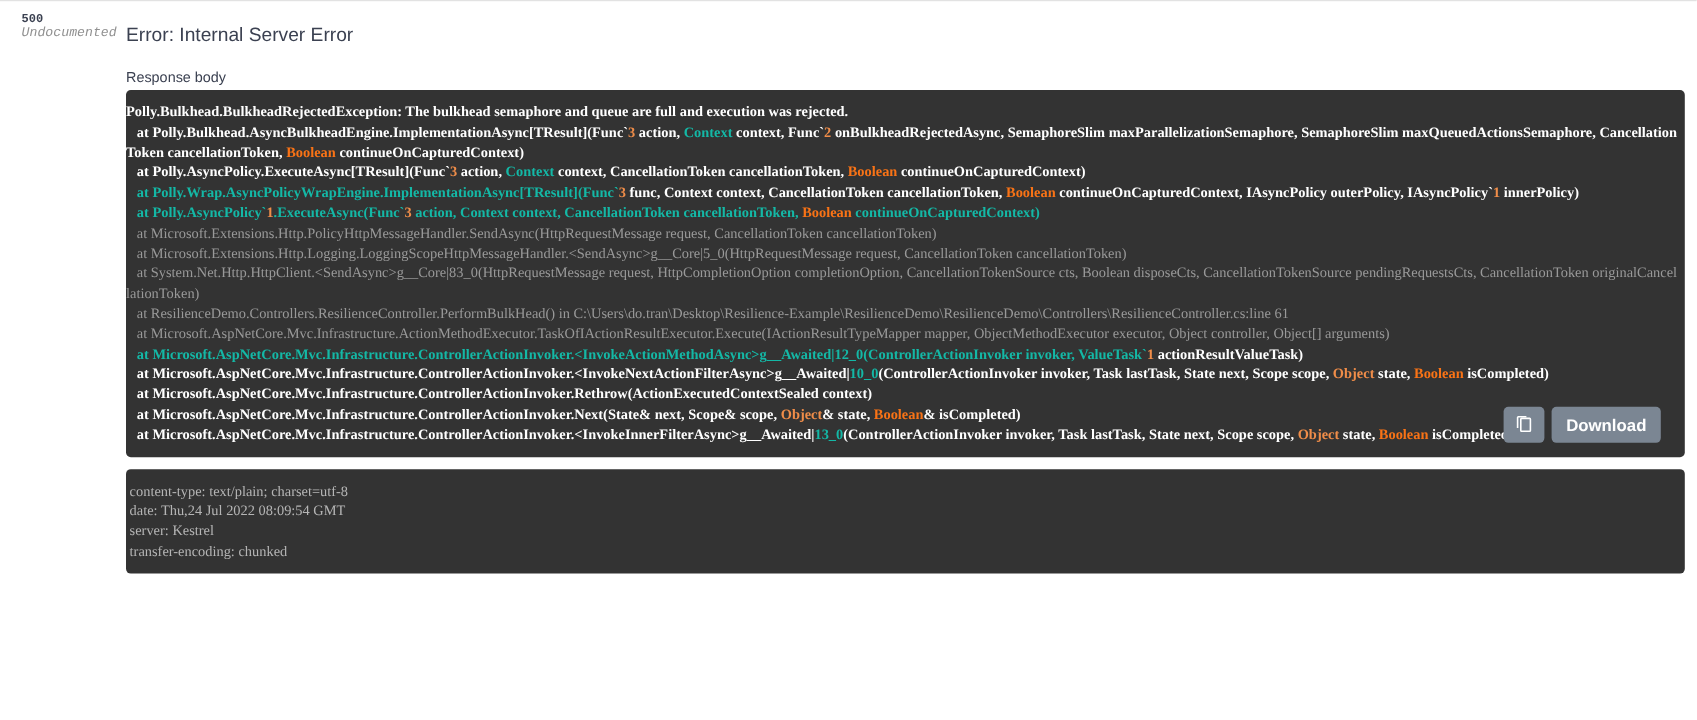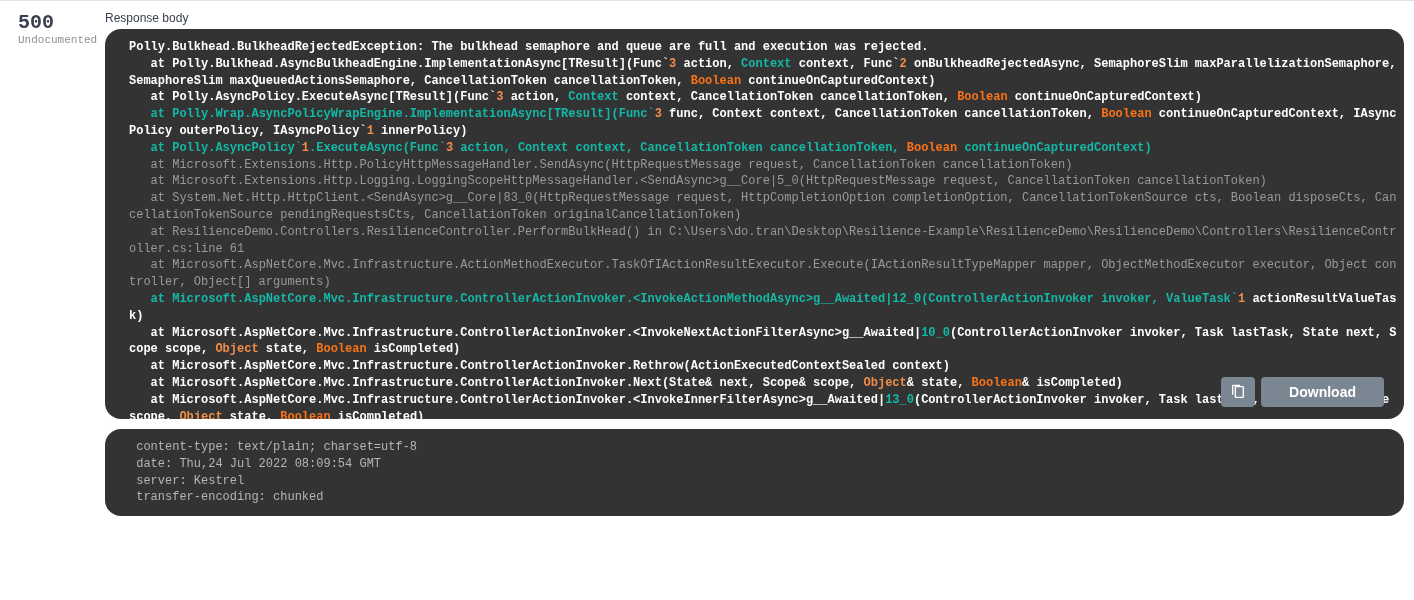--- a/index.html
+++ b/index.html
@@ -1,48 +1,49 @@
 <!DOCTYPE html>
 <html><head>
 <meta charset="utf-8">
 <style>
 * { margin:0; padding:0; box-sizing:border-box; }
 body { font-family: -apple-system, "Segoe UI", Arial, sans-serif; font-size:14px; color:#3b4151; background:#fff; width:1414px; }
 .row { display:flex; border-top:1px solid #e2e2e2; }
 .code-col { width:105px; padding:10px 0 10px 18px; font-family:"Consolas","Courier New",monospace; }
-.code-col .code { font-size:20px; color:#3b4151; font-weight:600; }
-.code-col .undoc { font-size:11px; color:#909090; }
+.code-col .code { font-size:10px; color:#3b4151; font-weight:600; }
+.code-col .undoc { font-size:11px; color:#909090; font-style:italic; }
 .detail { flex:1; padding:10px 10px 10px 0; }
 .errtitle { font-size:16px; font-weight:400; color:#3b4151; padding-top:10px; padding-bottom:18px; }
 .section-label { font-size:12px; font-weight:400; color:#3b4151; margin-bottom:4px; }
-.codeblock { background:#333333; color:#b5b5b5; font-family:Liberation Mono, monospace; font-size:12px; line-height:1.4; padding:10px 24px; border-radius:16px; white-space:pre-wrap; word-break:break-all; position:relative; }
+.codeblock { background:#333333; color:#b5b5b5; font-family:Liberation Serif, serif; font-size:12px; line-height:1.4; padding:10px 0; border-radius:4px; white-space:pre-wrap; word-break:break-all; position:relative; }
 .body-wrap { position:relative; margin-bottom:10px; }
 .body-inner { max-height:390px; overflow-y:scroll; padding-right:6px; }
 .body-inner::-webkit-scrollbar { width:10px; }
 .body-inner::-webkit-scrollbar-track { background:#2b2b2b; border-radius:4px; }
 .body-inner::-webkit-scrollbar-thumb { background:#666; border-radius:4px; }
 .btns { position:absolute; right:20px; bottom:12px; display:flex; gap:6px; }
 .copy-btn { width:34px; height:30px; background:#7b8693; border:none; border-radius:4px; color:#fff; cursor:pointer; display:flex; align-items:center; justify-content:center; }
-.dl-btn { height:30px; background:#7b8693; border:none; border-radius:4px; color:#fff; font-weight:700; font-size:14px; padding:0 28px; cursor:pointer; }
+.dl-btn { height:30px; background:#7b8693; border:none; border-radius:4px; color:#fff; font-weight:700; font-size:14px; padding:0 12px; cursor:pointer; }
 .wt { color:#ffffff; font-weight:700; }
 .gr { color:#14b8a6; font-weight:700; }
 .or { color:#f08d49; font-weight:700; }
 .cy { color:#f97316; font-weight:700; }
 .rd { color:#14b8a6; font-weight:700; }
 .gy { color:#999; }
 </style>
 </head>
 <body>
 
 <div class="row">
   <div class="code-col">
     <div class="code">500</div>
     <div class="undoc">Undocumented</div>
   </div>
   <div class="detail">
+    <div class="errtitle">Error: Internal Server Error</div>
 
     <div class="section-label">Response body</div>
     <div class="body-wrap">
       <div class="codeblock body-inner" id="stackbox"><div><span class="wt">Polly.Bulkhead.BulkheadRejectedException: The bulkhead semaphore and queue are full and execution was rejected.</span></div><div><span class="wt">   at Polly.Bulkhead.AsyncBulkheadEngine.ImplementationAsync[TResult](Func`</span><span class="or">3</span><span class="wt"> action, </span><span class="gr">Context</span><span class="wt"> context, Func`</span><span class="or">2</span><span class="wt"> onBulkheadRejectedAsync, SemaphoreSlim maxParallelizationSemaphore, SemaphoreSlim maxQueuedActionsSemaphore, CancellationToken cancellationToken, </span><span class="cy">Boolean</span><span class="wt"> continueOnCapturedContext)</span></div><div><span class="wt">   at Polly.AsyncPolicy.ExecuteAsync[TResult](Func`</span><span class="or">3</span><span class="wt"> action, </span><span class="gr">Context</span><span class="wt"> context, CancellationToken cancellationToken, </span><span class="cy">Boolean</span><span class="wt"> continueOnCapturedContext)</span></div><div><span class="gr">   at Polly.Wrap.AsyncPolicyWrapEngine.ImplementationAsync[TResult](Func`</span><span class="or">3</span><span class="wt"> func, Context context, CancellationToken cancellationToken, </span><span class="cy">Boolean</span><span class="wt"> continueOnCapturedContext, IAsyncPolicy outerPolicy, IAsyncPolicy`</span><span class="or">1</span><span class="wt"> innerPolicy)</span></div><div><span class="gr">   at Polly.AsyncPolicy`</span><span class="or">1</span><span class="gr">.ExecuteAsync(Func`</span><span class="or">3</span><span class="gr"> action, Context context, CancellationToken cancellationToken, </span><span class="cy">Boolean</span><span class="gr"> continueOnCapturedContext)</span></div><div><span class="gy">   at Microsoft.Extensions.Http.PolicyHttpMessageHandler.SendAsync(HttpRequestMessage request, CancellationToken cancellationToken)</span></div><div><span class="gy">   at Microsoft.Extensions.Http.Logging.LoggingScopeHttpMessageHandler.&lt;SendAsync&gt;g__Core|5_0(HttpRequestMessage request, CancellationToken cancellationToken)</span></div><div><span class="gy">   at System.Net.Http.HttpClient.&lt;SendAsync&gt;g__Core|83_0(HttpRequestMessage request, HttpCompletionOption completionOption, CancellationTokenSource cts, Boolean disposeCts, CancellationTokenSource pendingRequestsCts, CancellationToken originalCancellationToken)</span></div><div><span class="gy">   at ResilienceDemo.Controllers.ResilienceController.PerformBulkHead() in C:\Users\do.tran\Desktop\Resilience-Example\ResilienceDemo\ResilienceDemo\Controllers\ResilienceController.cs:line 61</span></div><div><span class="gy">   at Microsoft.AspNetCore.Mvc.Infrastructure.ActionMethodExecutor.TaskOfIActionResultExecutor.Execute(IActionResultTypeMapper mapper, ObjectMethodExecutor executor, Object controller, Object[] arguments)</span></div><div><span class="gr">   at Microsoft.AspNetCore.Mvc.Infrastructure.ControllerActionInvoker.&lt;InvokeActionMethodAsync&gt;g__Awaited|12_0(ControllerActionInvoker invoker, ValueTask`</span><span class="or">1</span><span class="wt"> actionResultValueTask)</span></div><div><span class="wt">   at Microsoft.AspNetCore.Mvc.Infrastructure.ControllerActionInvoker.&lt;InvokeNextActionFilterAsync&gt;g__Awaited|</span><span class="rd">10_0</span><span class="wt">(ControllerActionInvoker invoker, Task lastTask, State next, Scope scope, </span><span class="or">Object</span><span class="wt"> state, </span><span class="cy">Boolean</span><span class="wt"> isCompleted)</span></div><div><span class="wt">   at Microsoft.AspNetCore.Mvc.Infrastructure.ControllerActionInvoker.Rethrow(ActionExecutedContextSealed context)</span></div><div><span class="wt">   at Microsoft.AspNetCore.Mvc.Infrastructure.ControllerActionInvoker.Next(State&amp; next, Scope&amp; scope, </span><span class="or">Object</span><span class="wt">&amp; state, </span><span class="cy">Boolean</span><span class="wt">&amp; isCompleted)</span></div><div><span class="wt">   at Microsoft.AspNetCore.Mvc.Infrastructure.ControllerActionInvoker.&lt;InvokeInnerFilterAsync&gt;g__Awaited|</span><span class="rd">13_0</span><span class="wt">(ControllerActionInvoker invoker, Task lastTask, State next, Scope scope, </span><span class="or">Object</span><span class="wt"> state, </span><span class="cy">Boolean</span><span class="wt"> isCompleted)</span></div></div>
       <div class="btns">
         <button class="copy-btn">
           <svg width="16" height="16" viewBox="0 0 24 24" fill="none" stroke="#fff" stroke-width="2">
               <rect x="8" y="4" width="12" height="16" rx="1"></rect>
               <path d="M4 16V3a1 1 0 0 1 1-1h10"></path>
             </svg>

